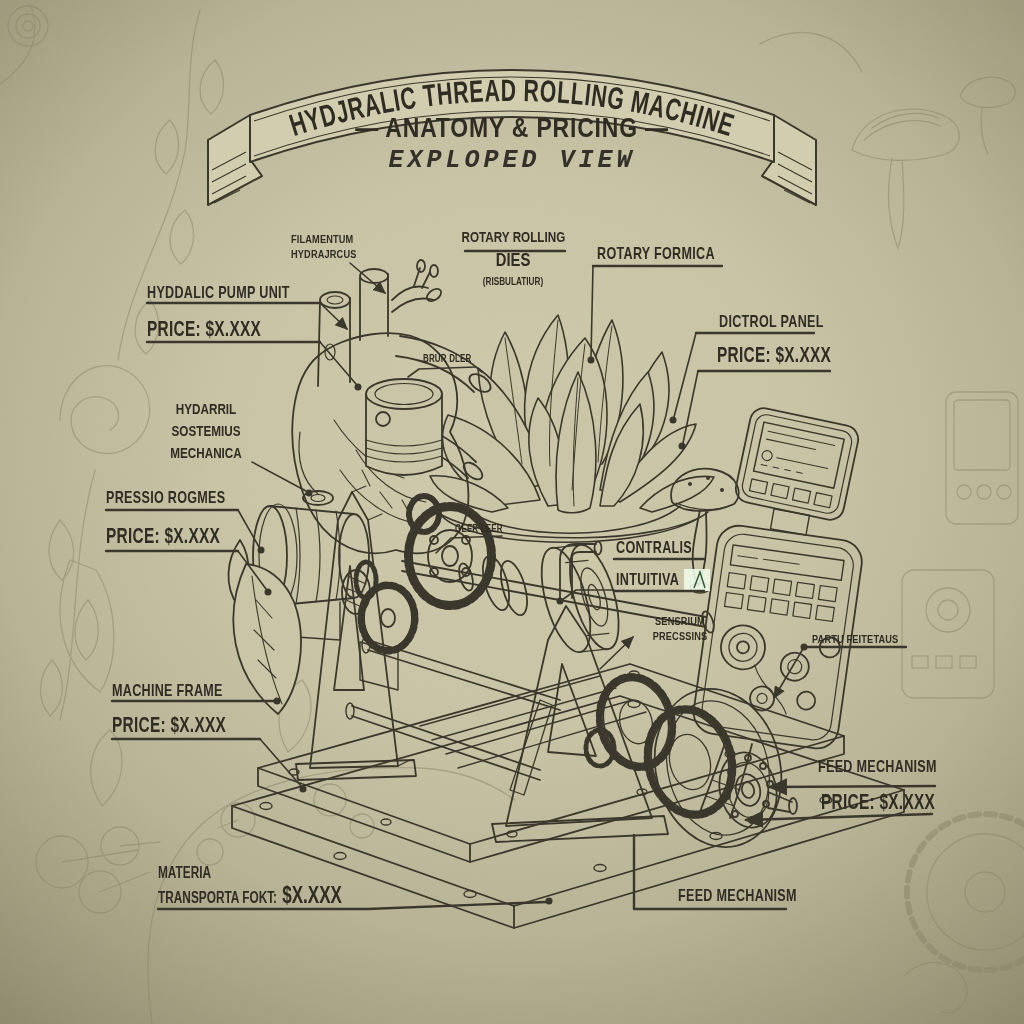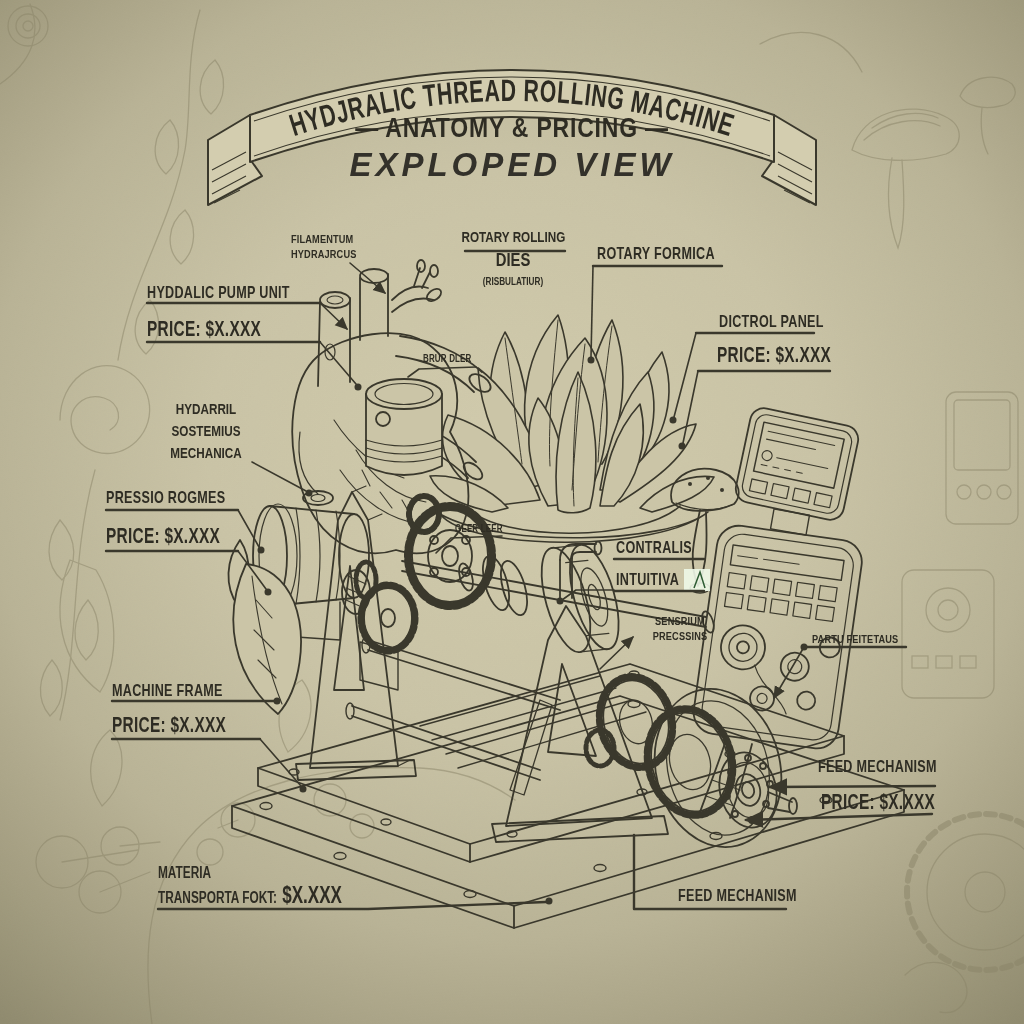--- a/index.html
+++ b/index.html
@@ -23,21 +23,21 @@
   .mat2{display:flex;align-items:baseline;gap:7px;}
   .mat2 .small{font-size:16px;}
   .mat2 .big{font-size:23px;}
   .subtitle{
     position:absolute;left:50%;top:112px;color:#2e2c23;font-weight:bold;
     font-size:28px;letter-spacing:1px;white-space:nowrap;
     transform:translateX(-50%) scaleX(.82);transform-origin:50% 0;
   }
   .viewline{
     position:absolute;left:50%;top:146px;color:#33312a;font-weight:bold;
-    font-family:Liberation Sans, sans-serif;font-style:italic;font-size:33px;
+    font-family:Liberation Mono, monospace;font-style:italic;font-size:25px;
     letter-spacing:4px;white-space:nowrap;transform:translateX(-50%);
   }
 </style>
 </head>
 <body>
 
 <div id="stage">
 
 <svg class="art" width="1024" height="1024" viewBox="0 0 1024 1024">
   <defs>

